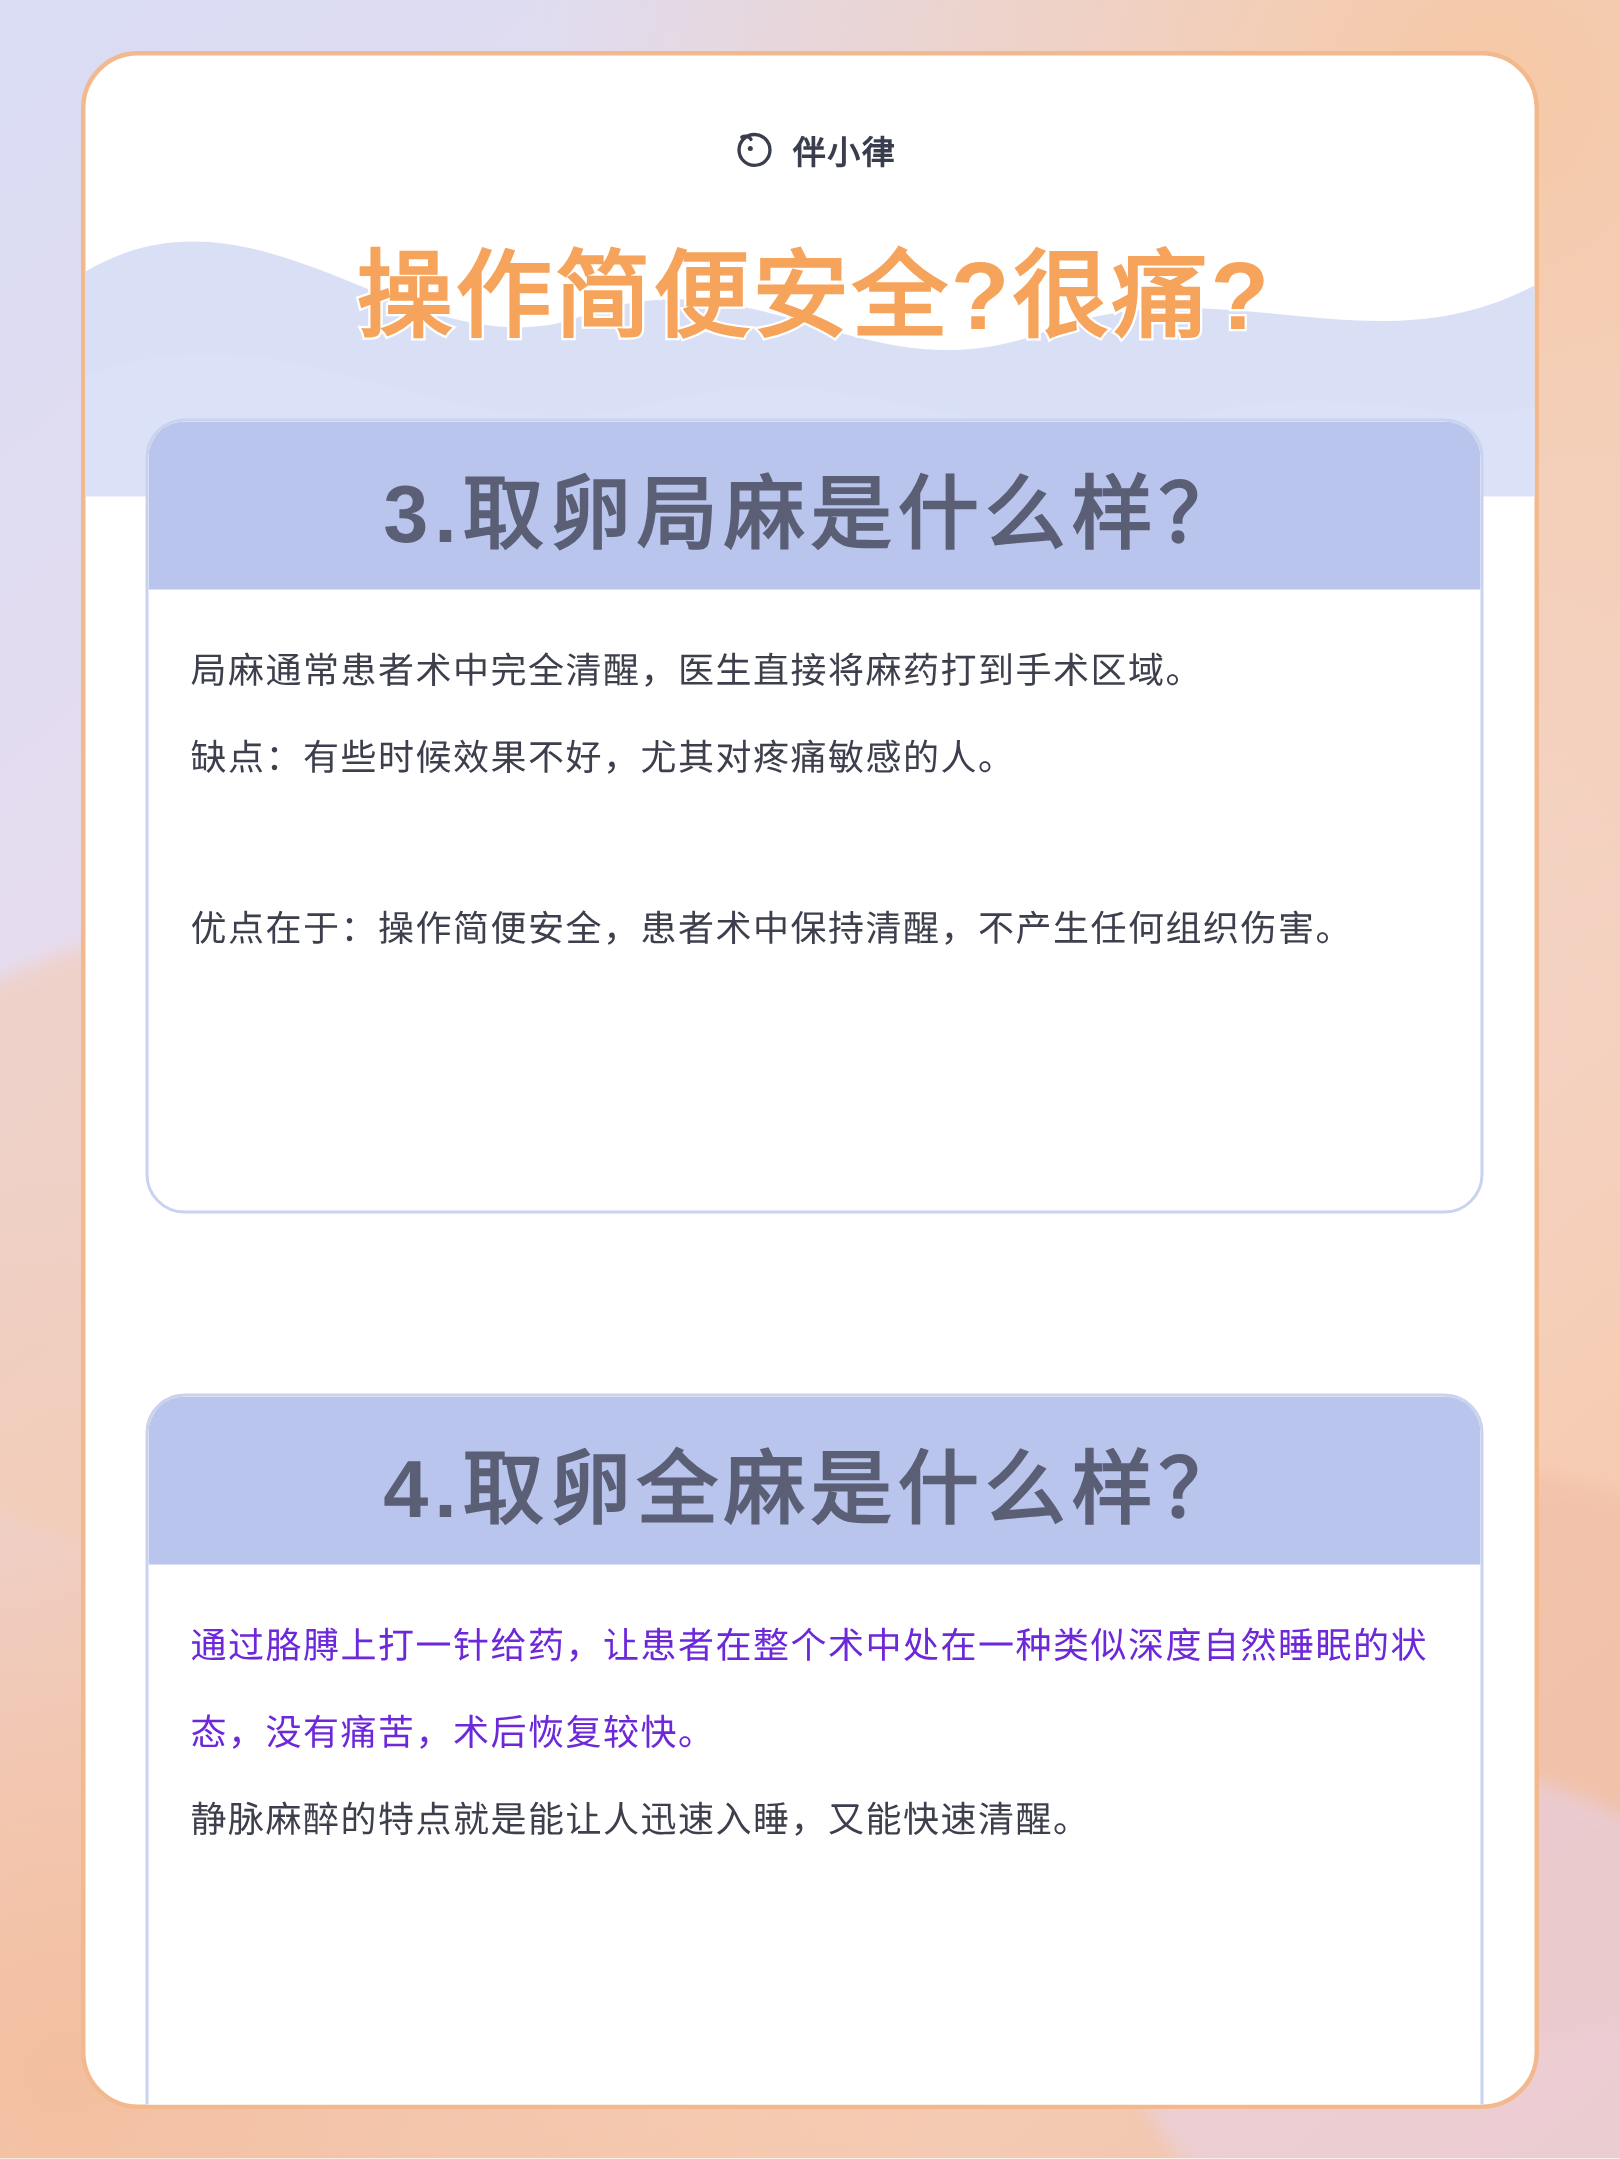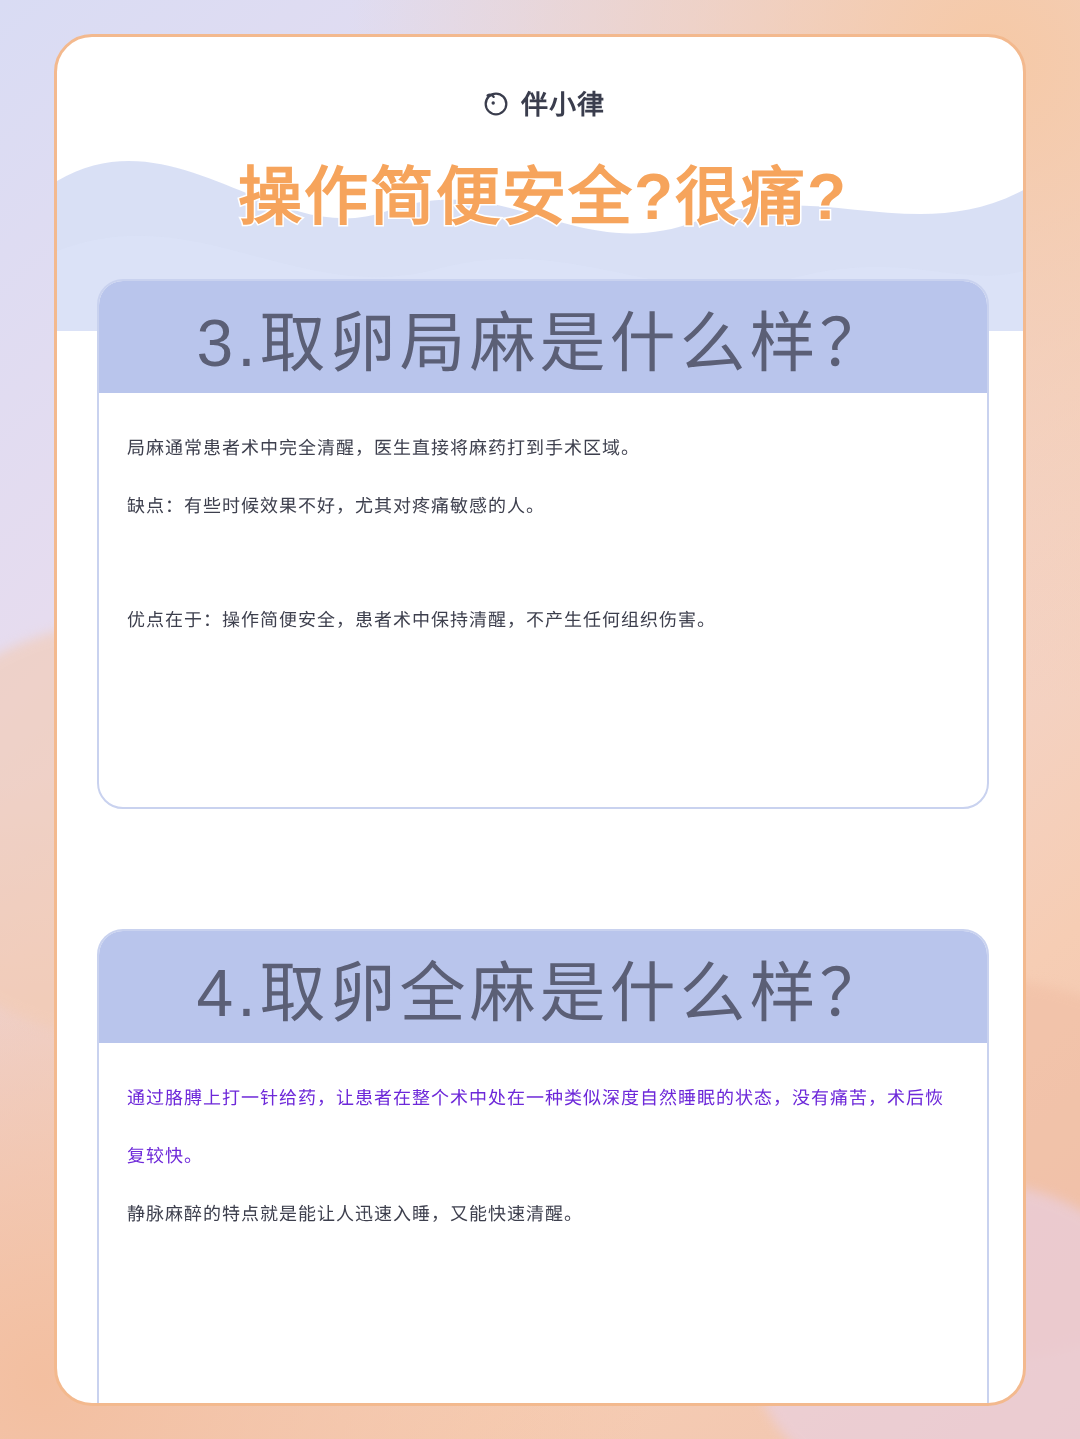--- a/index.html
+++ b/index.html
@@ -70,21 +70,21 @@
     justify-content: center;
     gap: 10px;
     z-index: 4;
   }
   .brand-icon {
     width: 30px;
     height: 30px;
     display: inline-block;
   }
   .brand-name {
-    font-size: 27px;
+    font-size: 22px;
     font-weight: bold;
     color: #3a3d4d;
     letter-spacing: 1px;
   }
 
   .headline {
     position: absolute;
     left: 0;
     top: 108px;
     width: 972px;
@@ -115,29 +115,29 @@
   .section-2 { top: 856px; height: 676px; margin-top: 36px; }
 
   .section-head {
     background: #b9c5ec;
     height: 112px;
     display: flex;
     align-items: center;
     justify-content: center;
   }
   .section-head-text {
-    font-size: 66px;
-    font-weight: normal;
+    font-size: 54px;
+    font-weight: bold;
     color: #5b5f76;
     letter-spacing: 4px;
   }
 
   .section-body {
     padding: 26px 28px 0 28px;
-    font-size: 18px;
+    font-size: 24px;
     line-height: 58px;
     color: #3d3f4d;
     letter-spacing: 1px;
   }
   .para { margin: 0; }
   .para.spaced { margin-top: 56px; }
   .para.highlight { color: #6d28d9; }
 
   .illustration {
     position: absolute;

